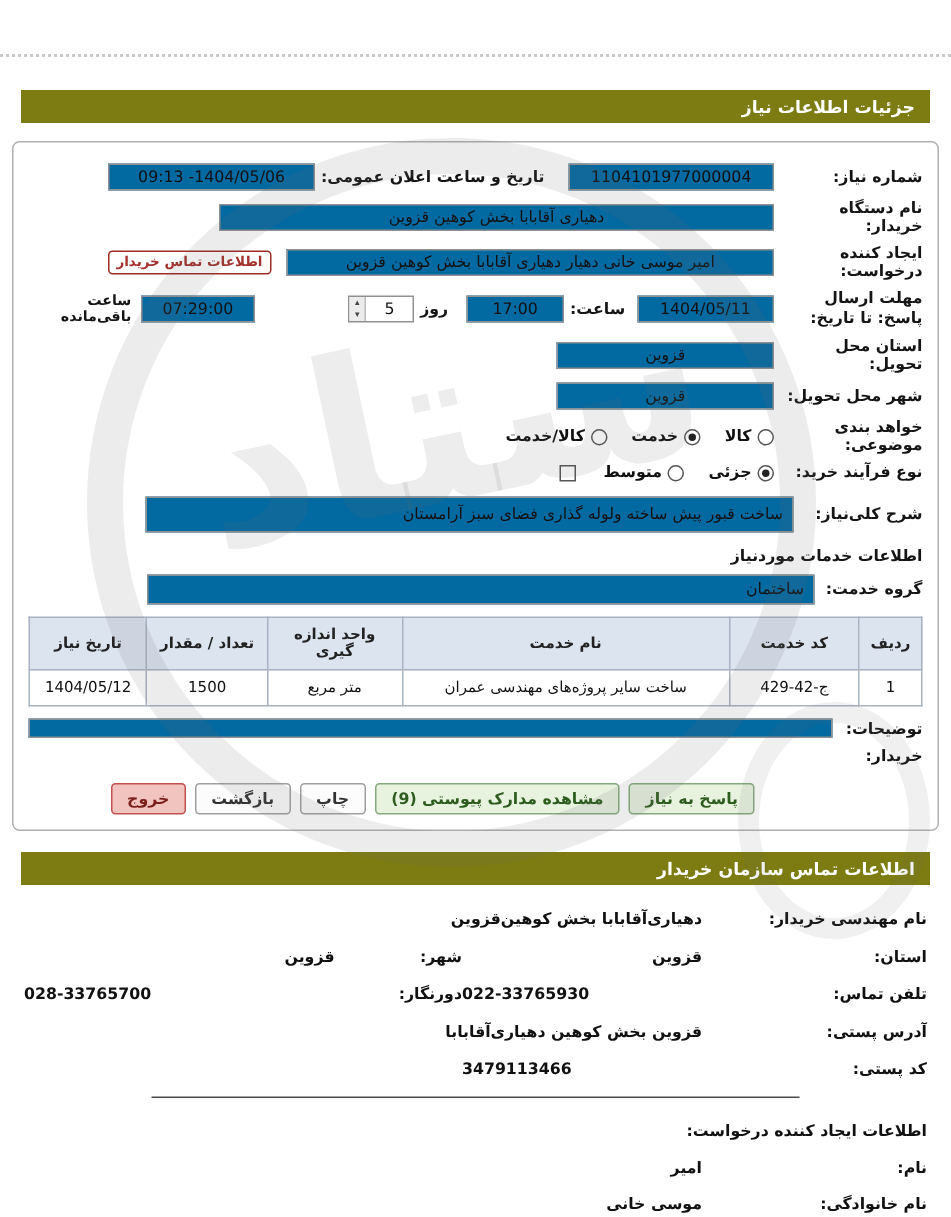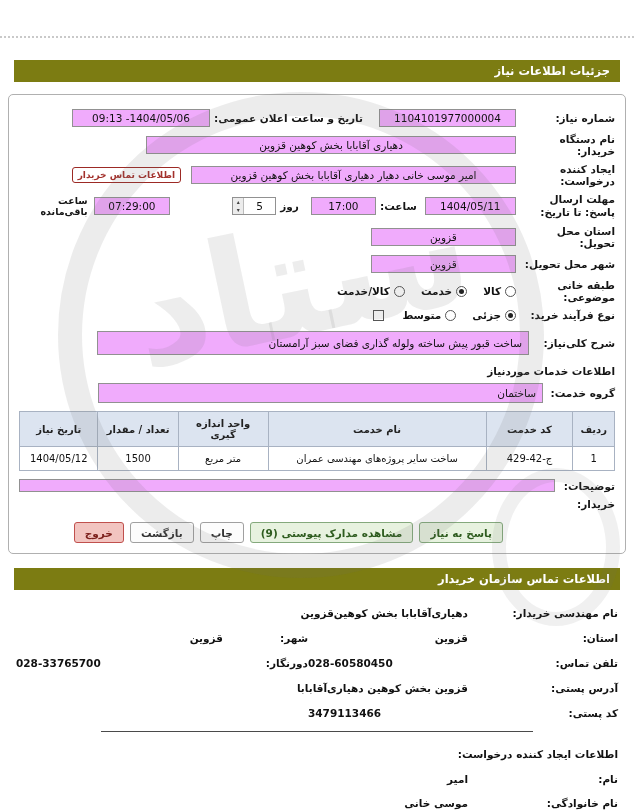--- a/index.html
+++ b/index.html
@@ -29,21 +29,21 @@
   .bar { background:#7c7c12; color:#fff; font-weight:bold; font-size:11.5px;
          padding:4px 10px; margin:0 14px; }
   .bar1 { margin-top:60px; }
   .bar2 { margin-top:14px; }
 
   .panel { margin:12px 8px 0; border:1px solid #b0b0b0; border-radius:5px;
            background:#fff; padding:8px 4px 10px; }
 
   .row { display:flex; align-items:center; margin:6px 6px 0; gap:4px; font-size:10.5px; }
   .lbl { font-weight:bold; color:#151515; }
-  .box { border:1px solid #919191; background:#f0abfc; height:18px; display:flex;
+  .box { border:1px solid #919191; background:#0369a1; height:18px; display:flex;
          align-items:center; justify-content:center; padding:0 4px; font-size:10.5px; }
   .box.rt { justify-content:flex-start; }
   .ltr { direction:ltr; unicode-bidi:isolate; }
 
   .radio { width:11px; height:11px; border:1px solid #555; border-radius:50%;
            background:#fff; display:inline-block; position:relative; flex:0 0 auto; }
   .radio[data-selected="true"]::after { content:""; position:absolute; inset:2px;
            border-radius:50%; background:#222; }
   .check { width:11px; height:11px; border:1px solid #555; background:#fff; flex:0 0 auto; }
   .rlbl { font-weight:bold; }
@@ -129,21 +129,21 @@
       <div class="lbl" style="width:95px">استان محل تحویل:</div>
       <div class="box" style="width:145px">قزوین</div>
     </div>
 
     <div class="row">
       <div class="lbl" style="width:95px">شهر محل تحویل:</div>
       <div class="box" style="width:145px">قزوین</div>
     </div>
 
     <div class="row">
-      <div class="lbl" style="width:95px">طبقه خانی موضوعی:</div>
+      <div class="lbl" style="width:95px">خواهد بندی موضوعی:</div>
       <span class="radio" data-selected="false"></span>
       <span class="rlbl">کالا</span>
       <span class="radio" style="margin-right:12px" data-selected="true"></span>
       <span class="rlbl">خدمت</span>
       <span class="radio" style="margin-right:12px" data-selected="false"></span>
       <span class="rlbl">کالا/خدمت</span>
     </div>
 
     <div class="row">
       <div class="lbl" style="width:95px">نوع فرآیند خرید:</div>
@@ -218,21 +218,21 @@
       <div class="cv">دهیاری‌آقابابا بخش کوهین‌قزوین</div>
     </div>
     <div class="crow">
       <div class="cl">استان:</div>
       <div class="cv">قزوین</div>
       <div class="cl">شهر:</div>
       <div class="cv">قزوین</div>
     </div>
     <div class="crow">
       <div class="cl">تلفن تماس:</div>
-      <div class="cv ltr">028-60580450</div>
+      <div class="cv ltr">022-33765930</div>
       <div class="cl">دورنگار:</div>
       <div class="cv ltr">028-33765700</div>
     </div>
     <div class="crow">
       <div class="cl">آدرس پستی:</div>
       <div class="cv">قزوین بخش کوهین دهیاری‌آقابابا</div>
     </div>
     <div class="crow">
       <div class="cl">کد پستی:</div>
       <div class="cv ltr">3479113466</div>

